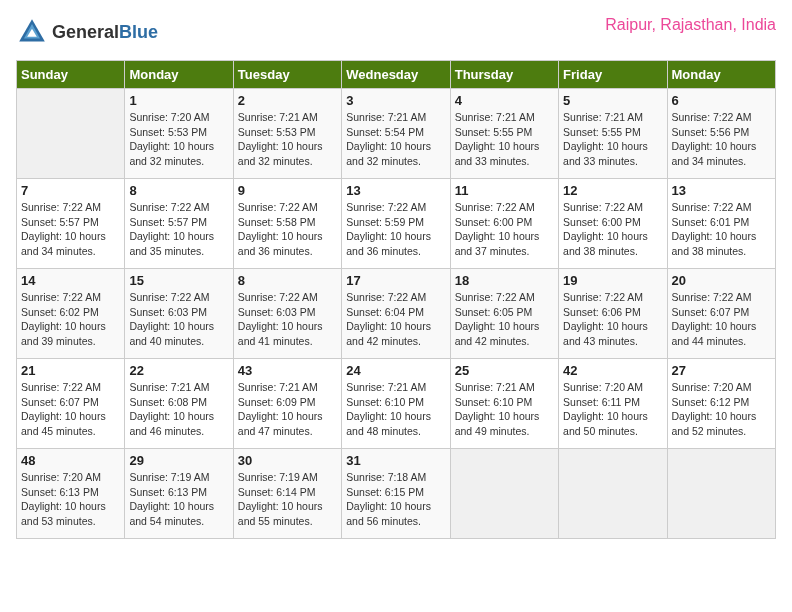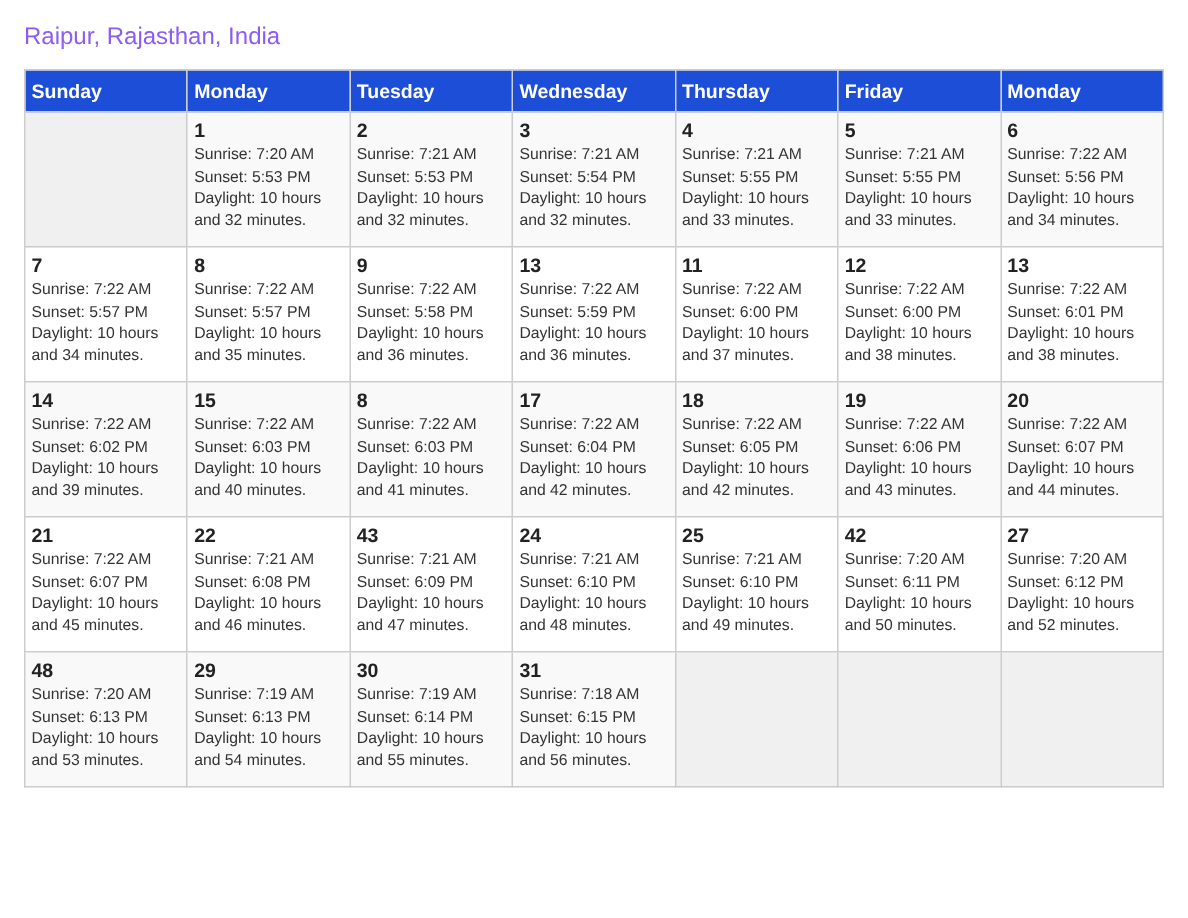--- a/index.html
+++ b/index.html
@@ -38,29 +38,29 @@
     .title-block {
       text-align: right;
     }
     .month-title {
       font-size: 36px;
       font-weight: normal;
       color: #222;
     }
     .location-title {
       font-size: 16px;
-      color: #8b5cf6;
+      color: #ec4899;
     }
     table {
       width: 100%;
       border-collapse: collapse;
       table-layout: fixed;
     }
     thead tr th {
-      background-color: #1d4ed8;
+      background-color: #4d7c0f;
       color: #fff;
       font-size: 13px;
       font-weight: bold;
       padding: 6px 4px;
       text-align: left;
       border: 1px solid #ccc;
     }
     tbody tr td {
       border: 1px solid #ccc;
       vertical-align: top;
@@ -86,20 +86,30 @@
       line-height: 1.4;
     }
     .empty-cell {
       background: #f0f0f0 !important;
     }
   </style>
 </head>
 <body>
 
 <div class="header">
+  <div class="logo">
+    <svg class="logo-icon" viewBox="0 0 40 40">
+      <polygon points="20,4 36,32 4,32" fill="#2e6da4"></polygon>
+      <polygon points="20,10 30,28 10,28" fill="#5ba0d0"></polygon>
+      <polygon points="20,16 26,26 14,26" fill="#fff"></polygon>
+    </svg>
+    <div>
+      <span class="logo-text-general">General</span><span class="logo-text-blue">Blue</span>
+    </div>
+  </div>
   <div class="title-block">
     <div class="location-title">Raipur, Rajasthan, India</div>
   </div>
 </div>
 
 <table>
   <thead>
     <tr>
     <th>Sunday</th>
         <th>Monday</th>

